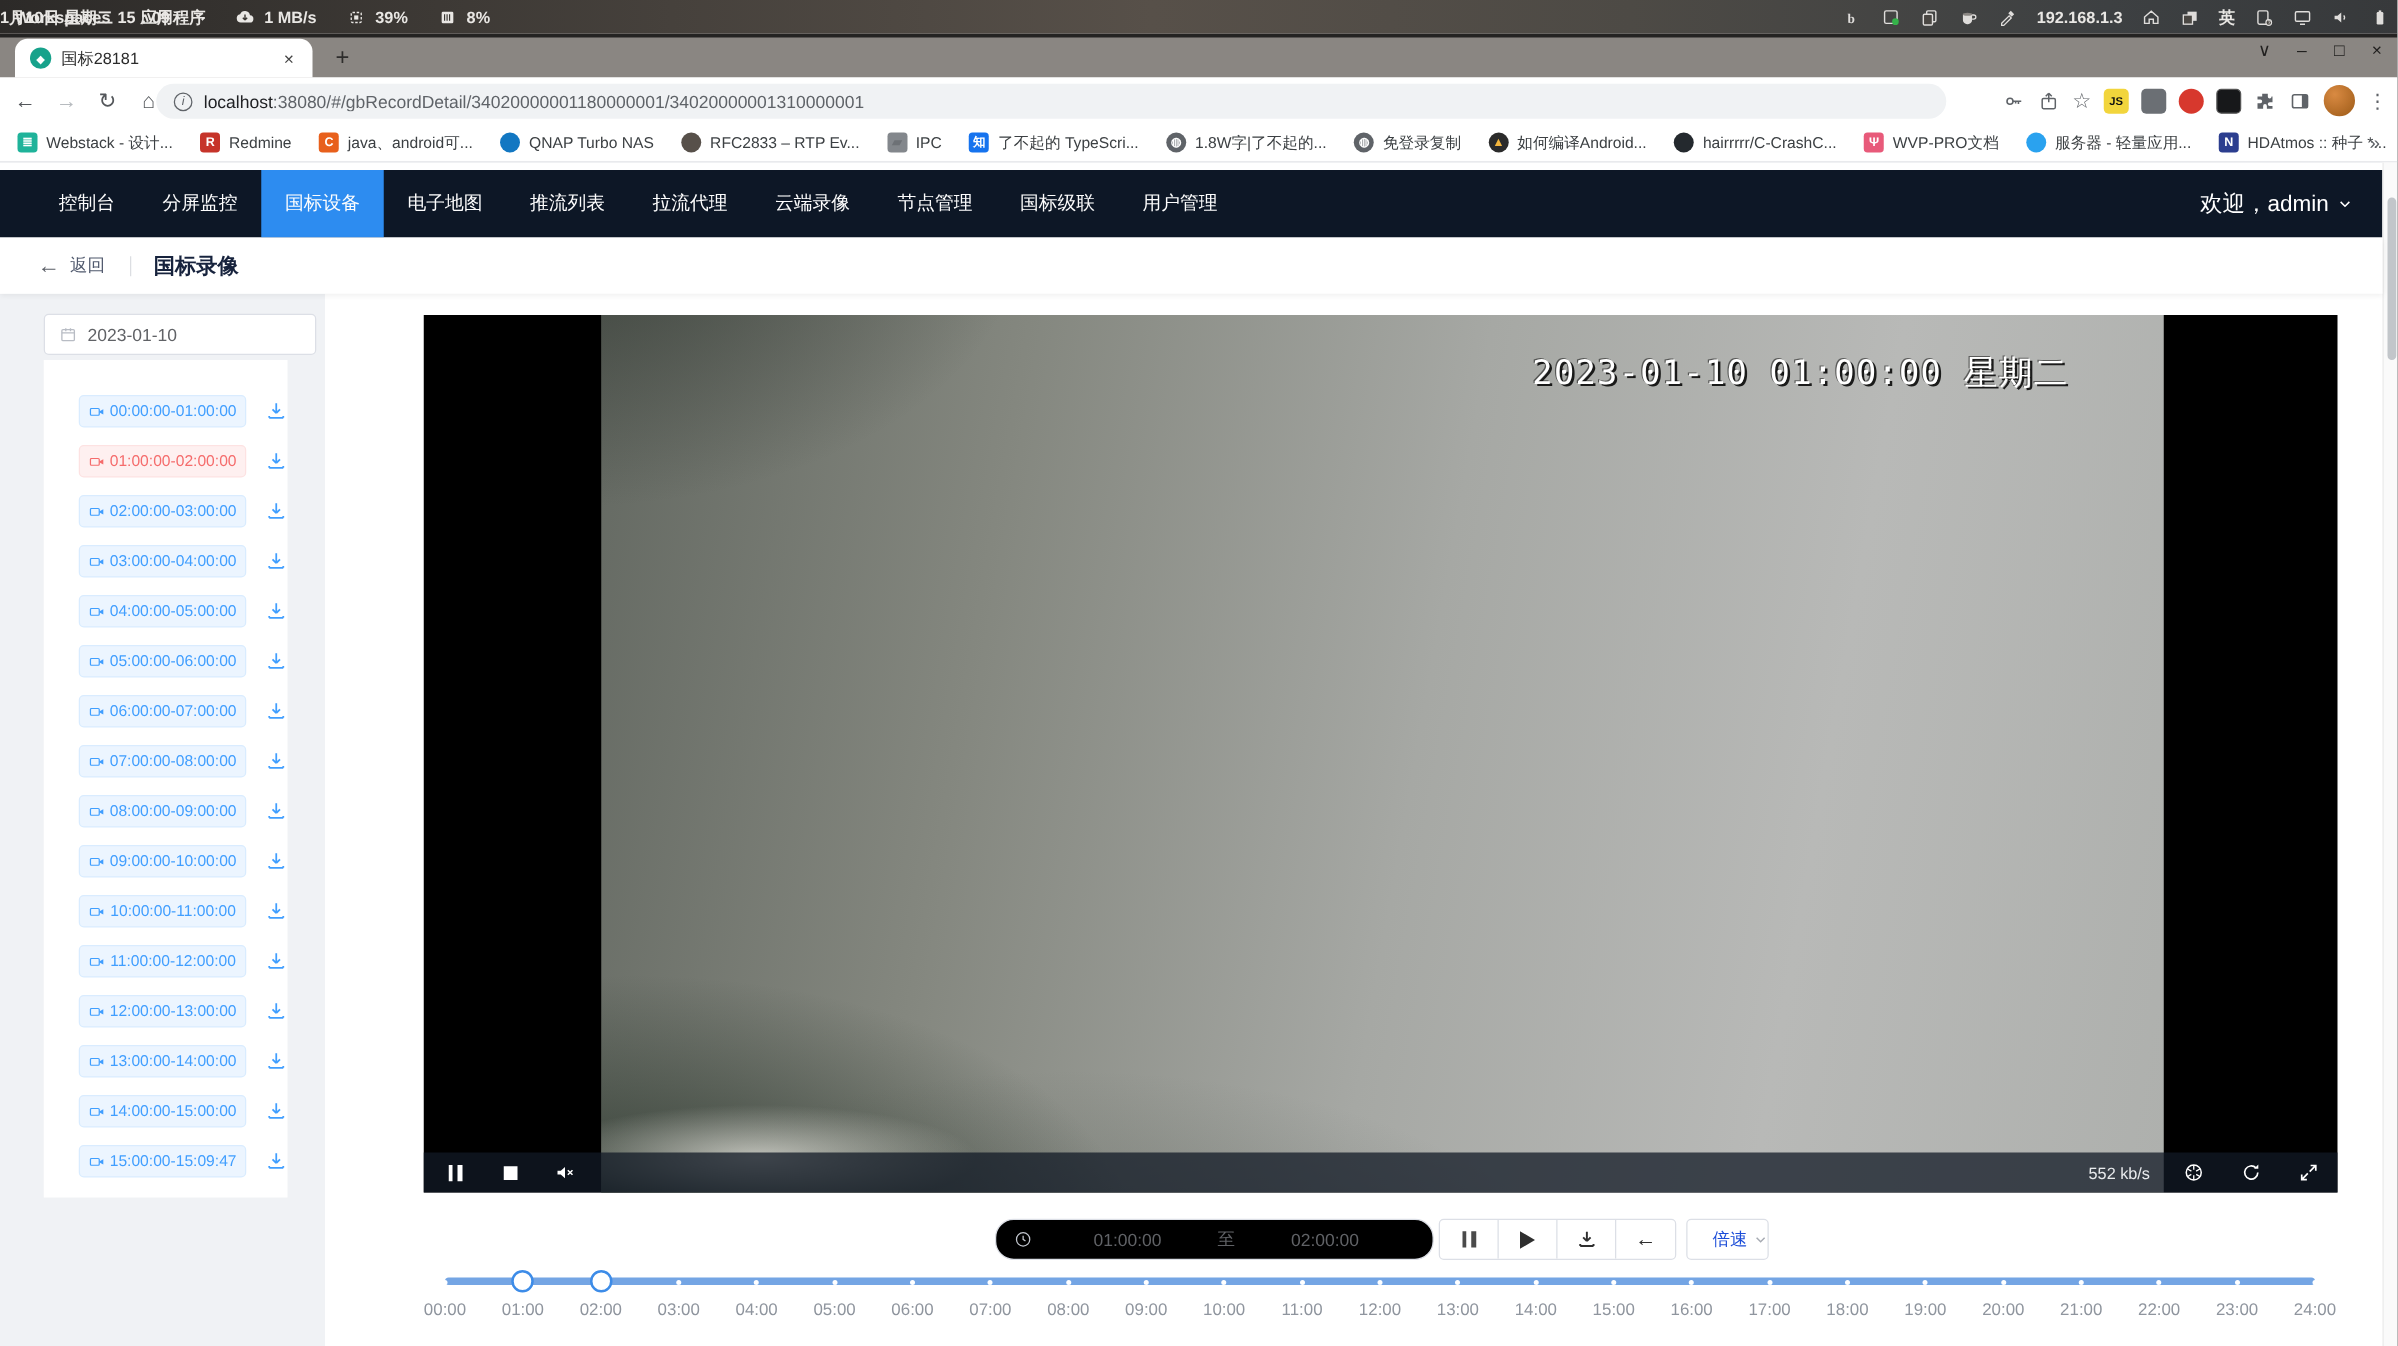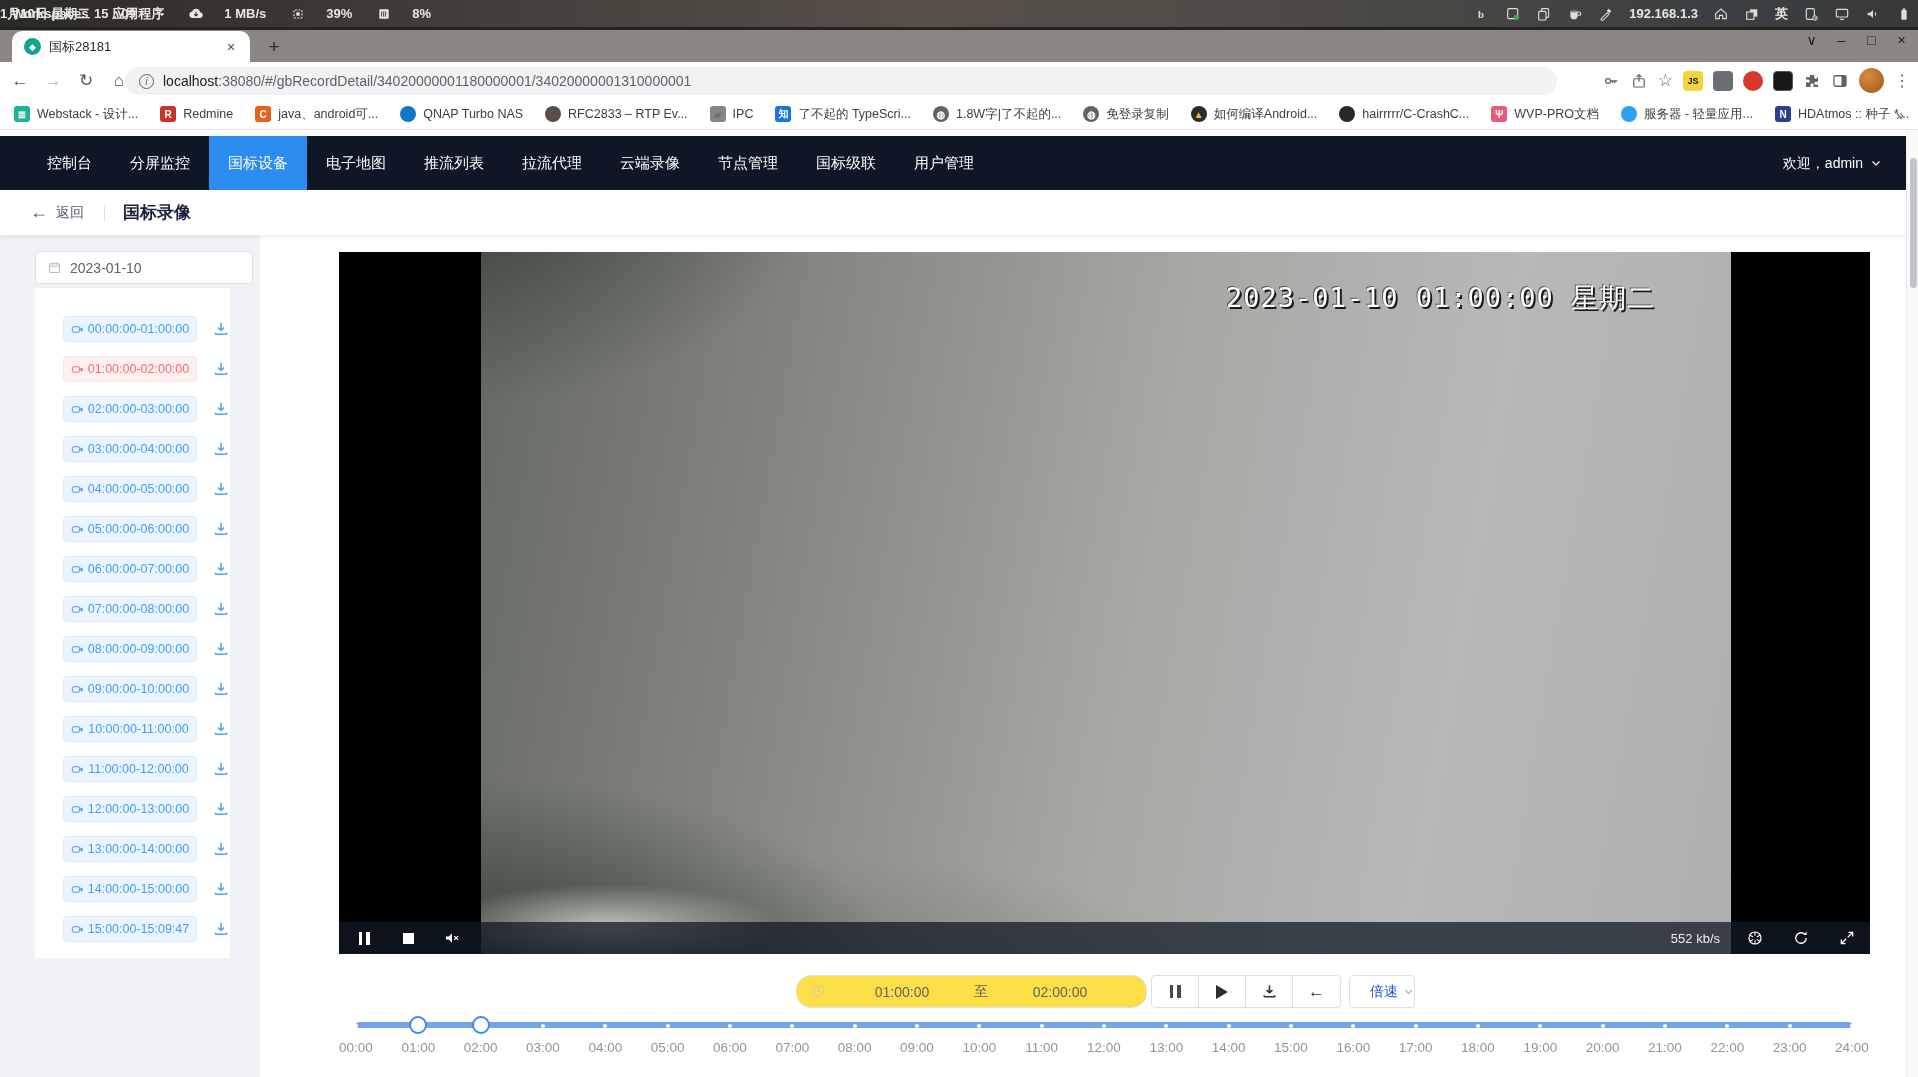--- a/index.html
+++ b/index.html
@@ -10,21 +10,21 @@
     -webkit-font-smoothing:antialiased;
   }
   
   .sysbar {
     position:absolute; left:0; top:0; width:1918px; height:27px;
     background:linear-gradient(90deg,#2c2a28 0%,#46413c 28%,#575049 48%,#4d4a45 68%,#3d4042 88%,#37393b 100%);
     color:#e9e7e4; font-size:13px; font-weight:bold;
     display:flex; align-items:center;
   }
   .sys-left { display:flex; align-items:center; gap:24px; padding-left:12px; }
-  .sys-left .seg { display:flex; align-items:center; gap:20px; }
+  .sys-left .seg { display:flex; align-items:center; gap:7px; }
   .sys-center { position:absolute; left:0; right:0; text-align:left; pointer-events:none; }
   .sys-right { position:absolute; right:6px; top:0; height:27px; display:flex; align-items:center; gap:15px; }
   .tray-svg { width:16px; height:16px; display:block; }
   .sysbar svg { flex:0 0 auto; }
   
   .tabstrip {
     position:absolute; left:0; top:27px; width:1918px; height:35px;
     background:#8a8682;
   }
   .tabstrip::before { content:""; position:absolute; left:0; top:0; right:0; height:3px; background:#242322; }
@@ -63,21 +63,21 @@
   .bm { display:flex; align-items:center; gap:7px; font-size:12.5px; color:#3c4043; white-space:nowrap; }
   .bm-ico { width:16px; height:16px; border-radius:3px; display:flex; align-items:center; justify-content:center;
     font-size:10px; font-weight:bold; flex:0 0 auto; }
   .bm-ico.circ { border-radius:50%; }
   .bm-more { position:absolute; right:14px; color:#5f6368; font-size:15px; }
   
   .appnav { position:absolute; left:0; top:136px; width:1906px; height:54px; background:#0d1726;
     display:flex; align-items:center; padding-left:28px; }
   .appnav .tabitem { height:54px; line-height:54px; padding:0 19px; color:#fdfdfd; font-size:15px; cursor:pointer; }
   .appnav .tabitem.active { background:#2d8cf0; }
-  .welcome { position:absolute; right:24px; top:0; height:54px; line-height:54px; color:#fff; font-size:14px;
+  .welcome { position:absolute; right:24px; top:0; height:54px; line-height:54px; color:#fff; font-size:18px;
     display:flex; align-items:center; gap:7px; }
   
   .pagehead { position:absolute; left:0; top:190px; width:1906px; height:45px; background:#fff;
     display:flex; align-items:center; box-shadow:0 2px 5px rgba(0,0,0,0.07); z-index:3; }
   .back-arrow { margin-left:30px; color:#5a5e66; font-size:18px; }
   .back-label { margin-left:8px; color:#515a6e; font-size:14px; }
   .head-div { width:1px; height:16px; background:#dcdee2; margin:0 18px 0 20px; }
   .page-title { font-size:17px; font-weight:bold; color:#17233d; }
   
   .graycol { position:absolute; left:0; top:235px; width:260px; height:842px; background:#f0f2f5; }
@@ -107,21 +107,21 @@
   .vbar { position:absolute; left:0; right:0; bottom:0; height:32px; background:rgba(17,25,38,0.75);
     display:flex; align-items:center; }
   .vbar-left { display:flex; align-items:center; gap:22px; padding-left:14px; }
   .vicon { width:22px; height:22px; display:flex; align-items:center; justify-content:center; cursor:pointer; }
   .pause-bars { display:flex; gap:4px; }
   .pause-bars i { width:3.5px; height:13px; background:#fff; }
   .stop-sq { width:11px; height:11px; background:#fff; }
   .vbar-right { position:absolute; right:12px; display:flex; align-items:center; gap:24px; }
   .bitrate { color:#e8eaed; font-size:13px; }
   
-  .timebox { position:absolute; left:796px; top:975px; width:351px; height:33px; background:#fde047;
+  .timebox { position:absolute; left:796px; top:975px; width:351px; height:33px; background:#000000;
     border:1px solid #dcdfe6; border-radius:15px; display:flex; align-items:center; padding:0 14px; }
   .timebox .tval { flex:1; text-align:center; font-size:14px; color:#606266; }
   .timebox .tto { font-size:14px; color:#606266; }
   .btngroup { position:absolute; left:1151px; top:975px; height:33px; display:flex;
     border:1px solid #dcdfe6; border-radius:4px; background:#fff; overflow:hidden; }
   .gbtn { width:47px; height:31px; display:flex; align-items:center; justify-content:center;
     border-right:1px solid #dcdfe6; cursor:pointer; color:#3a3a3a; }
   .gbtn:last-child { border-right:none; }
   .gbtn .pause-bars i { background:#4a4a4a; height:13px; }
   .play-tri { width:0; height:0; border-left:12px solid #2f2f2f; border-top:7px solid transparent; border-bottom:7px solid transparent; }

